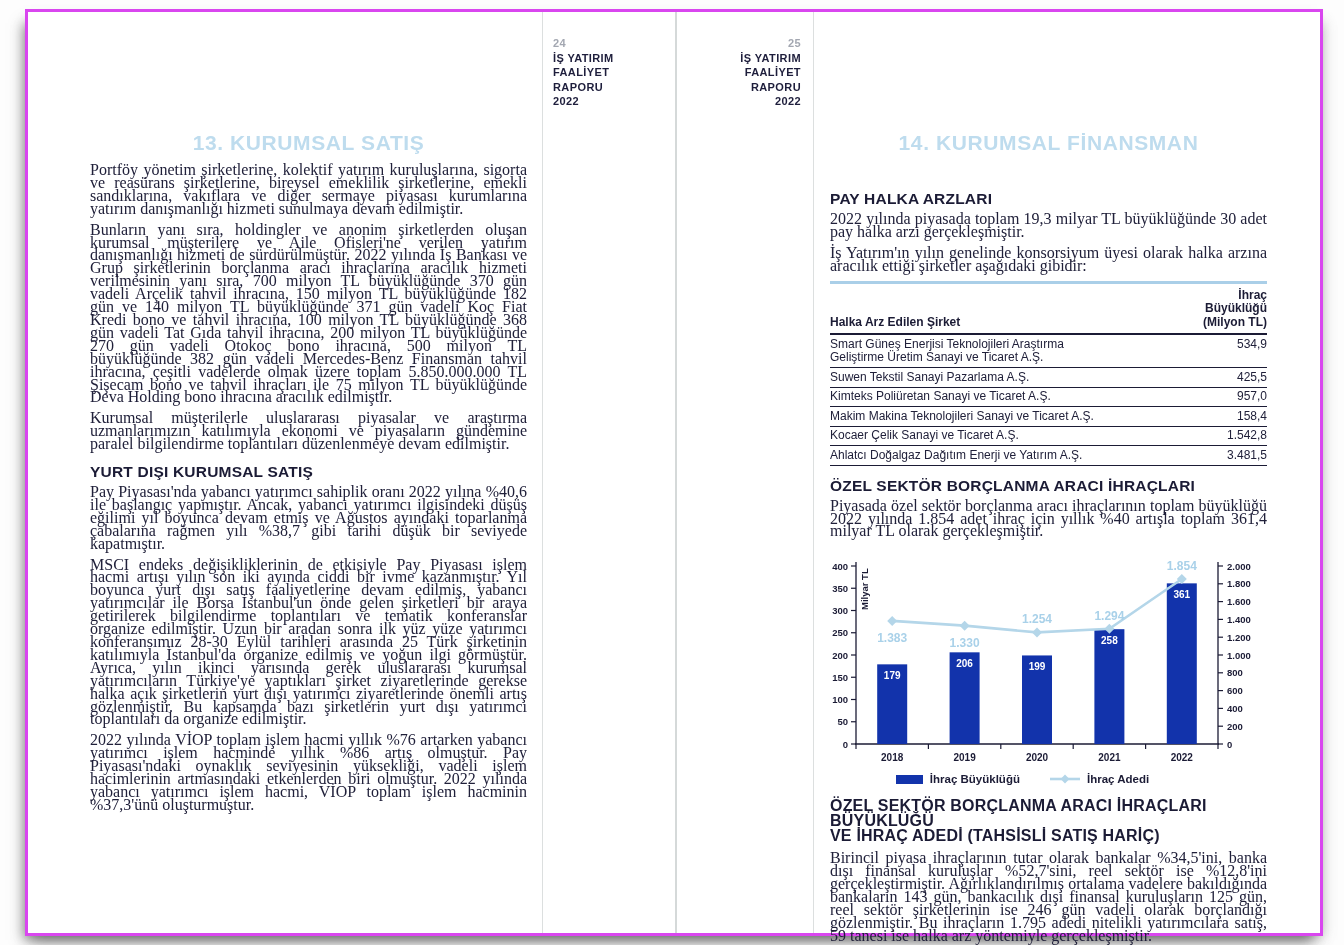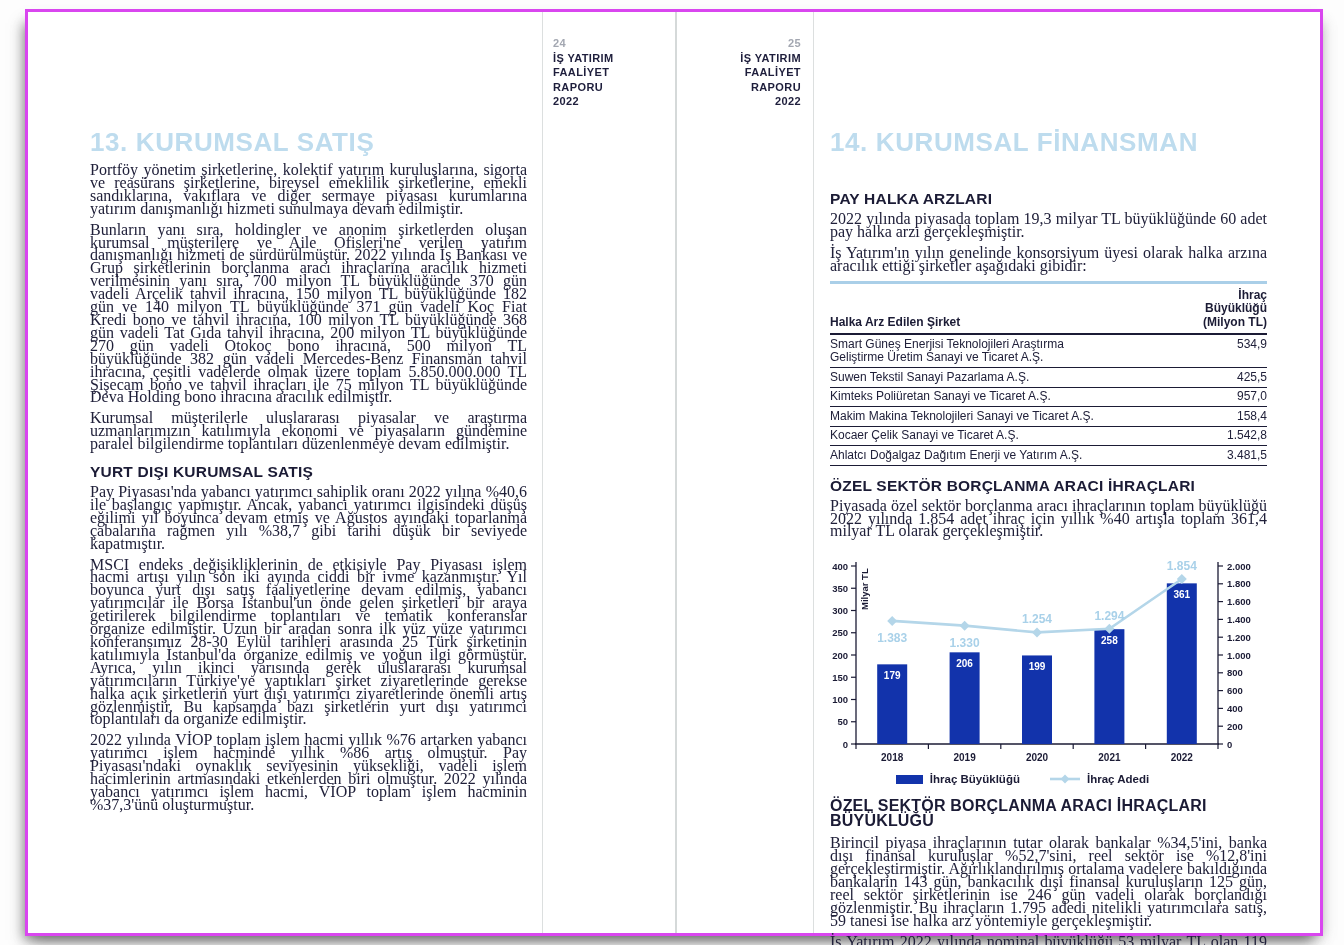--- a/index.html
+++ b/index.html
@@ -21,22 +21,22 @@
   .runhead .pnum{color:#a3a7b1;}
   .runhead-left{left:525px;width:95px;text-align:left;}
   .runhead-right{left:688px;width:85px;text-align:right;}
 
   
   .col{position:absolute;top:119px;width:437px;}
   .col-left{left:62px;}
   .col-right{left:802px;}
 
   h1.sec-title{
-    margin:0 0 10px 0;font-size:26px;line-height:23px;font-weight:700;
-    letter-spacing:.6px;color:#bedcee;
+    margin:0 0 10px 0;font-size:21px;line-height:23px;font-weight:700;
+    letter-spacing:.6px;color:#bedcee;text-align:center;
   }
   h2.subhead{
     margin:0 0 6px 0;font-size:15.5px;line-height:17px;font-weight:700;
     letter-spacing:.2px;color:#1b1b35;
   }
   .col-left h2.subhead{margin-top:10px;}
   h2.subhead.second{margin-top:12px;}
   .col-right h2.subhead.first{margin-top:36px;}
   .col-right h2.subhead.ozel{margin-top:11px;}
 
@@ -118,21 +118,21 @@
     <h2 class="subhead second">YURT DIŞI KURUMSAL SATIŞ</h2>
     <p class="body">Pay Piyasası'nda yabancı yatırımcı sahiplik oranı 2022 yılına %40,6 ile başlangıç yapmıştır. Ancak, yabancı yatırımcı ilgisindeki düşüş eğilimi yıl boyunca devam etmiş ve Ağustos ayındaki toparlanma çabalarına rağmen yılı %38,7 gibi tarihi düşük bir seviyede kapatmıştır.</p>
     <p class="body">MSCI endeks değişikliklerinin de etkisiyle Pay Piyasası işlem hacmi artışı yılın son iki ayında ciddi bir ivme kazanmıştır. Yıl boyunca yurt dışı satış faaliyetlerine devam edilmiş, yabancı yatırımcılar ile Borsa İstanbul'un önde gelen şirketleri bir araya getirilerek bilgilendirme toplantıları ve tematik konferanslar organize edilmiştir. Uzun bir aradan sonra ilk yüz yüze yatırımcı konferansımız 28-30 Eylül tarihleri arasında 25 Türk şirketinin katılımıyla İstanbul'da organize edilmiş ve yoğun ilgi görmüştür. Ayrıca, yılın ikinci yarısında gerek uluslararası kurumsal yatırımcıların Türkiye'ye yaptıkları şirket ziyaretlerinde gerekse halka açık şirketlerin yurt dışı yatırımcı ziyaretlerinde önemli artış gözlenmiştir. Bu kapsamda bazı şirketlerin yurt dışı yatırımcı toplantıları da organize edilmiştir.</p>
     <p class="body">2022 yılında VİOP toplam işlem hacmi yıllık %76 artarken yabancı yatırımcı işlem hacminde yıllık %86 artış olmuştur. Pay Piyasası'ndaki oynaklık seviyesinin yüksekliği, vadeli işlem hacimlerinin artmasındaki etkenlerden biri olmuştur. 2022 yılında yabancı yatırımcı işlem hacmi, VİOP toplam işlem hacminin %37,3'ünü oluşturmuştur.</p>
   </div>
 
   <div class="col col-right">
     <h1 class="sec-title">14. KURUMSAL FİNANSMAN</h1>
 
     <h2 class="subhead first">PAY HALKA ARZLARI</h2>
-    <p class="body">2022 yılında piyasada toplam 19,3 milyar TL büyüklüğünde 60 adet pay halka arzı gerçekleşmiştir.</p>
+    <p class="body">2022 yılında piyasada toplam 19,3 milyar TL büyüklüğünde 30 adet pay halka arzı gerçekleşmiştir.</p>
     <p class="body">İş Yatırım'ın yılın genelinde konsorsiyum üyesi olarak halka arzına aracılık ettiği şirketler aşağıdaki gibidir:</p>
 
     <table class="ipo">
       <thead>
         <tr>
           <th class="c1">Halka Arz Edilen Şirket</th>
           <th class="c2">İhraç Büyüklüğü
 (Milyon TL)</th>
         </tr>
       </thead>
@@ -256,19 +256,20 @@
             <line x1="0" y1="5" x2="30" y2="5" stroke="#b4d6e9" stroke-width="2.6"></line>
             <path d="M 15 0.6 L 19.4 5 L 15 9.4 L 10.6 5 Z" fill="#b4d6e9"></path>
           </svg>
           <span>İhraç Adedi</span>
         </div>
       </div>
     </div>
 
     <div class="chart-caption">
       <div>ÖZEL SEKTÖR BORÇLANMA ARACI İHRAÇLARI BÜYÜKLÜĞÜ</div>
+      <div>VE İHRAÇ ADEDİ (TAHSİSLİ SATIŞ HARİÇ)</div>
     </div>
 
     <p class="body">Birincil piyasa ihraçlarının tutar olarak bankalar %34,5'ini, banka dışı finansal kuruluşlar %52,7'sini, reel sektör ise %12,8'ini gerçekleştirmiştir. Ağırlıklandırılmış ortalama vadelere bakıldığında bankaların 143 gün, bankacılık dışı finansal kuruluşların 125 gün, reel sektör şirketlerinin ise 246 gün vadeli olarak borçlandığı gözlenmiştir. Bu ihraçların 1.795 adedi nitelikli yatırımcılara satış, 59 tanesi ise halka arz yöntemiyle gerçekleşmiştir.</p>
     <p class="body">İş Yatırım 2022 yılında nominal büyüklüğü 53 milyar TL olan 119 adet ihraca aracılık ederek dönemi %14,7 pazar payı ile tamamlamıştır.</p>
   </div>
 
 </div>
 
 </body></html>

